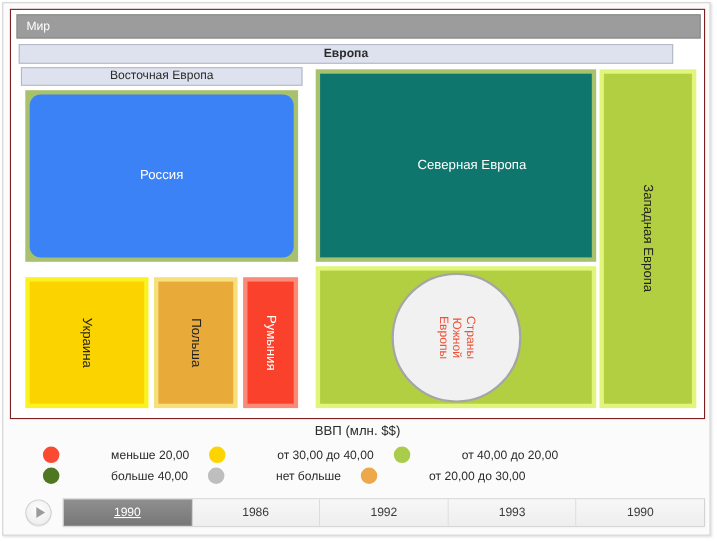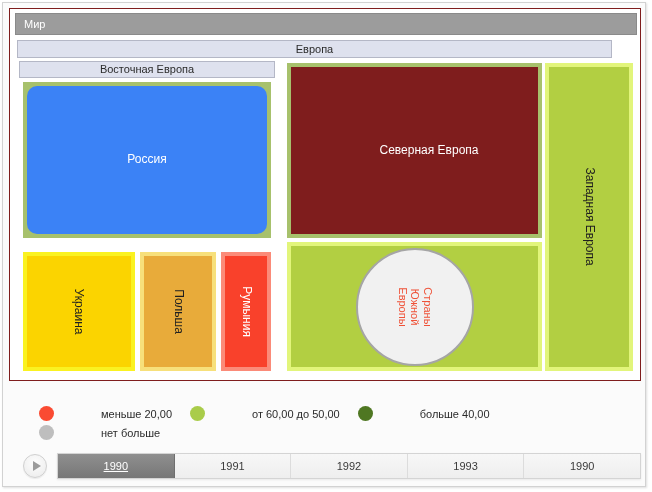--- a/index.html
+++ b/index.html
@@ -65,20 +65,21 @@
     justify-content: flex-start;
   }
   .hdr-europe {
     position: absolute;
     left: 7px; top: 31px;
     width: 595px; height: 18px;
     background: #dee1ee;
     border: 1px solid #b4b7c6;
     justify-content: center;
     color: #2b2b2b;
+    font-weight: bold;
   }
   .hdr-easteurope {
     position: absolute;
     left: 9px; top: 52px;
     width: 256px; height: 17px;
     background: #dee1ee;
     border: 1px solid #b4b7c6;
     justify-content: center;
     color: #2b2b2b;
   }
@@ -281,21 +282,21 @@
         </div>
       </div>
 
       <div class="tile" id="tile-romania" style="background: rgb(251, 139, 121);">
         <div class="tile-inner" style="background: rgb(249, 65, 43);">
           <span class="tile-label vlabel" style="color: rgb(255, 255, 255);">Румыния</span>
         </div>
       </div>
 
       <div class="tile" id="tile-northeurope" style="background: rgb(167, 193, 108);">
-        <div class="tile-inner" style="background: #7f1d1d; padding-left: 29px;">
+        <div class="tile-inner" style="background: #0f766e; padding-left: 29px;">
           <span class="tile-label" style="color: rgb(255, 255, 255);">Северная Европа</span>
         </div>
       </div>
 
       <div class="tile" id="tile-southeurope" style="background: rgb(226, 245, 123);">
         <div class="tile-inner" style="background: rgb(178, 207, 66);">
           <div class="bubble" style="background: rgb(241, 241, 241); border-color: rgb(165, 165, 165);">
             <span class="bubble-label" style="color: rgb(239, 82, 56);"><span>Страны</span><br><span>Южной</span><br><span>Европы</span></span>
           </div>
         </div>
@@ -303,50 +304,59 @@
 
       <div class="tile" id="tile-westeurope" style="background: rgb(226, 245, 123);">
         <div class="tile-inner" style="background: rgb(178, 207, 66);">
           <span class="tile-label vlabel" style="color: rgb(31, 31, 31);">Западная Европа</span>
         </div>
       </div>
 
     </div>
 
     <div class="legend">
+      <div class="legend-title">ВВП (млн. $$)</div>
       <div class="legend-items" id="legend-items">
           <div class="legend-item">
             <span class="legend-dot" style="background: rgb(250, 75, 50);"></span>
             <span class="legend-text">меньше 20,00</span>
           </div>
           <div class="legend-item">
+            <span class="legend-dot" style="background: rgb(253, 212, 0);"></span>
+            <span class="legend-text">от 30,00 до 40,00</span>
+          </div>
+          <div class="legend-item">
             <span class="legend-dot" style="background: rgb(169, 204, 74);"></span>
-            <span class="legend-text">от 60,00 до 50,00</span>
+            <span class="legend-text">от 40,00 до 20,00</span>
           </div>
           <div class="legend-item">
             <span class="legend-dot" style="background: rgb(79, 119, 34);"></span>
             <span class="legend-text">больше 40,00</span>
           </div>
           <div class="legend-item">
             <span class="legend-dot" style="background: rgb(190, 190, 190);"></span>
             <span class="legend-text">нет больше</span>
+          </div>
+          <div class="legend-item">
+            <span class="legend-dot" style="background: rgb(236, 168, 75);"></span>
+            <span class="legend-text">от 20,00 до 30,00</span>
           </div>
         </div>
     </div>
 
     <div class="timeline">
       <div class="play-btn">
         <div class="play-tri"></div>
       </div>
       <div class="steps" id="timeline-steps">
           <div class="step active">
             <span>1990</span>
           </div>
           <div class="step">
-            <span>1991</span>
+            <span>1986</span>
           </div>
           <div class="step">
             <span>1992</span>
           </div>
           <div class="step">
             <span>1993</span>
           </div>
           <div class="step">
             <span>1990</span>
           </div>

